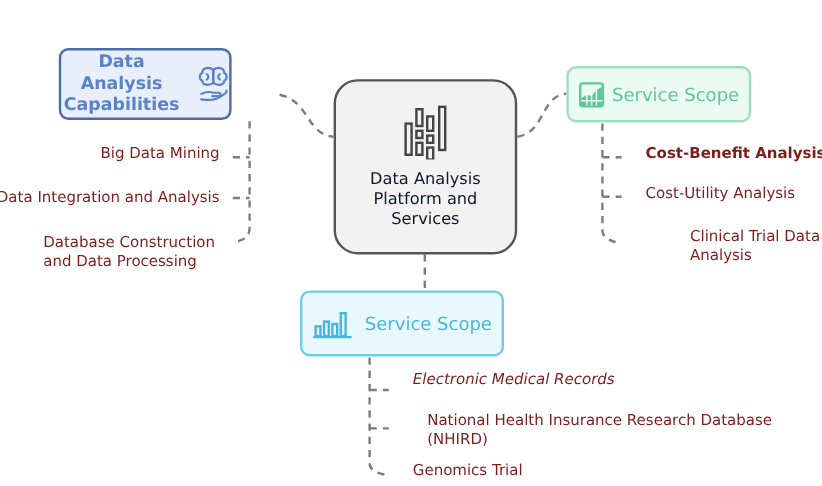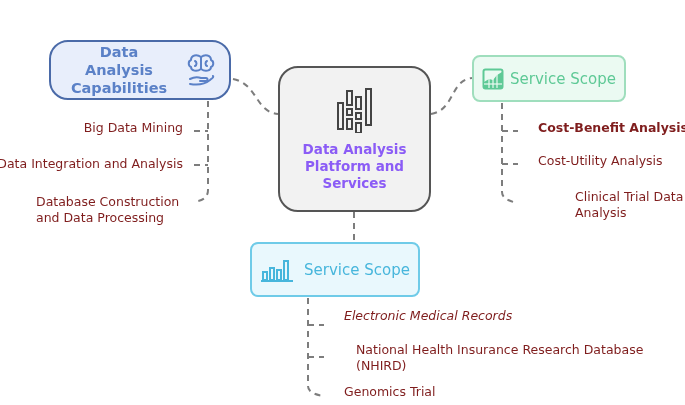--- a/index.html
+++ b/index.html
@@ -9,25 +9,25 @@
   }
   .connectors { position: absolute; left: 0; top: 0; width: 685px; height: 405px; pointer-events: none; }
   .connectors path { fill: none; stroke: #7d7d7d; stroke-width: 2; stroke-dasharray: 6 5; }
 
   .node { position: absolute; box-sizing: border-box; display: flex; align-items: center; }
   .center {
     left: 278px; top: 66px; width: 153px; height: 146px;
     background: #f2f2f2; border: 2.5px solid #555555; border-radius: 20px;
     flex-direction: column; justify-content: center; text-align: center;
   }
-  .center .title { font-size: 13.5px; font-weight: bold; color: #8b5cf6; line-height: 17px; margin-top: 8px; width: 120px; }
+  .center .title { font-size: 13.5px; font-weight: normal; color: #0f172a; line-height: 17px; margin-top: 8px; width: 120px; }
 
   .cap {
-    left: 49px; top: 40px; width: 182px; height: 60px;
-    background: #e8eefb; border: 2px solid #4a6aa8; border-radius: 19px;
+    left: 49px; top: 40px; width: 144px; height: 60px;
+    background: #e8eefb; border: 2px solid #4a6aa8; border-radius: 8px;
     justify-content: center; gap: 12px;
   }
   .cap .title { font-size: 14.5px; font-weight: bold; color: #5b81c7; text-align: center; line-height: 18px; }
 
   .scope-right {
     left: 472px; top: 55px; width: 154px; height: 47px;
     background: #ebfaf2; border: 2px solid #9fdebd; border-radius: 8px;
     justify-content: center; gap: 6px;
   }
   .scope-right .title { font-size: 15px; color: #5ec996; }

